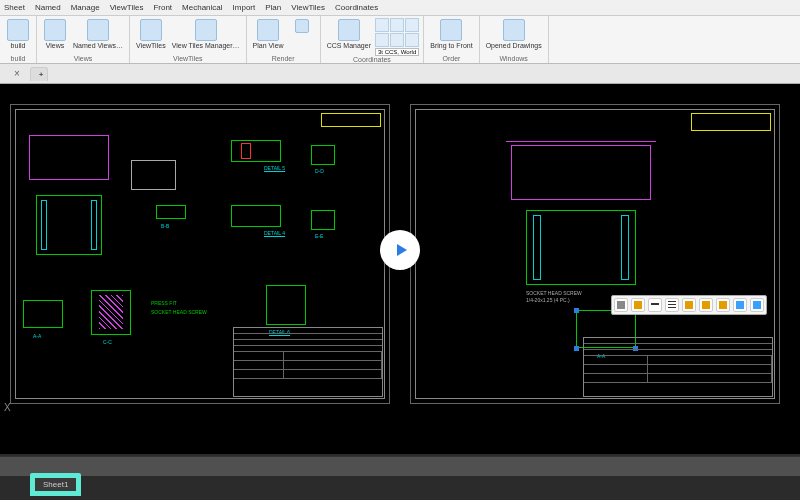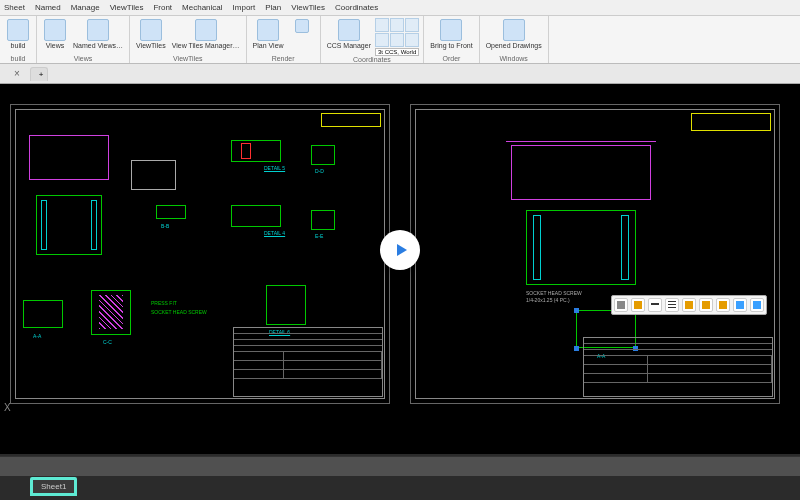--- a/index.html
+++ b/index.html
@@ -54,21 +54,21 @@
   .titleblock .cell { border-right:1px solid #666; font-size:4px; color:#888; padding:1px;}
   .titleblock .bomrow { height:6px; border-bottom:1px solid #666;}
 
   
   .minitoolbar { position:absolute; background:#f4f4f4; border:1px solid #aaa; border-radius:2px; display:flex; gap:3px; padding:2px; top:190px; left:200px; }
   .minitoolbar .mb { width:14px; height:14px; background:#fff; border:1px solid #ccc; border-radius:2px; display:flex; align-items:center; justify-content:center; font-size:8px;}
   .mb .mbico { width:8px; height:8px; }
 
   
   .lowerbar { position:absolute; bottom:24px; left:0; width:100%; height:20px; background:#505050; border-top:1px solid #333;}
-  .sheettab { position:absolute; bottom:4px; left:30px; font-size:8px; color:#ccc; background:#3a3a3a; padding:2px 8px; border:3px solid #5eead4; border-radius:2px 2px 0 0;}
+  .sheettab { position:absolute; bottom:4px; left:30px; font-size:8px; color:#ccc; background:#3a3a3a; padding:2px 8px; border:5px solid #5eead4; border-radius:2px 2px 0 0;}
 
   
   .playbtn { position:absolute; left:50%; top:50%; width:40px; height:40px; margin:-20px 0 0 -20px; background:#fff; border-radius:50%; display:flex; align-items:center; justify-content:center; box-shadow:0 2px 8px rgba(0,0,0,.4);}
   .playbtn::after { content:""; width:0; height:0; border-left:10px solid #2a7de1; border-top:6px solid transparent; border-bottom:6px solid transparent; margin-left:3px;}
 
   
   .grip { position:absolute; width:5px; height:5px; background:#2a7de1; }
 </style>
 </head>
 <body>

